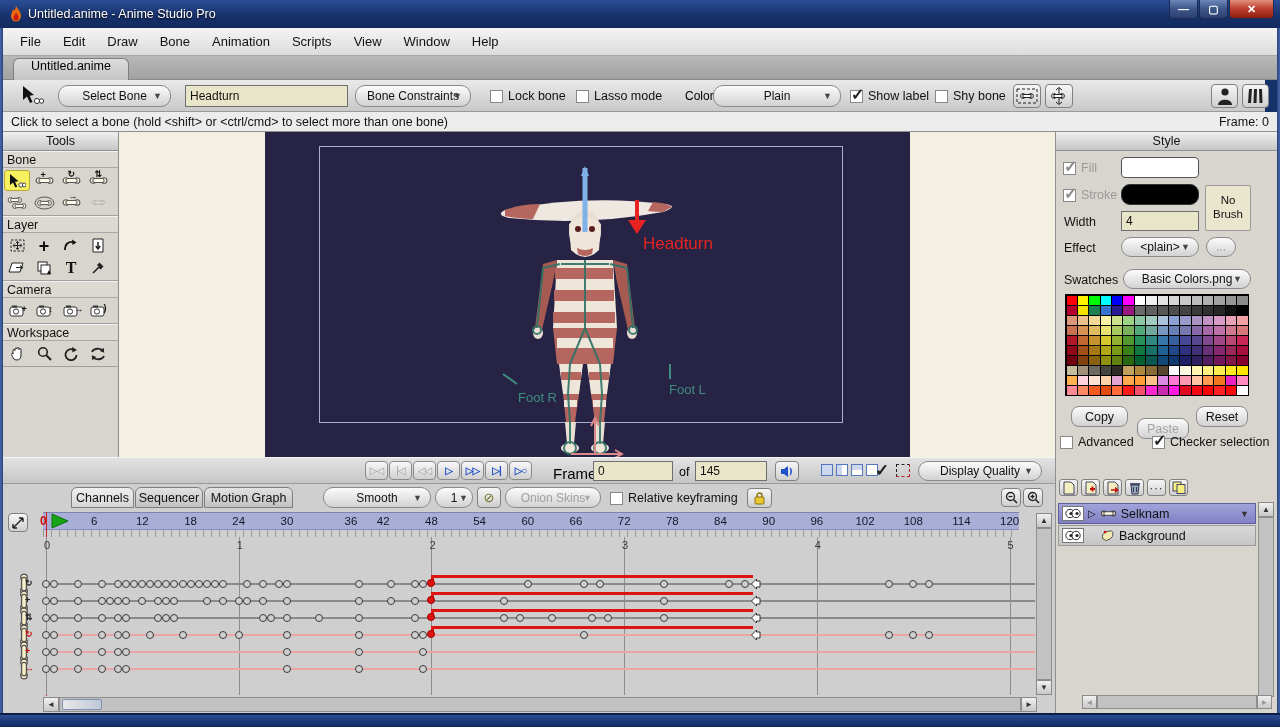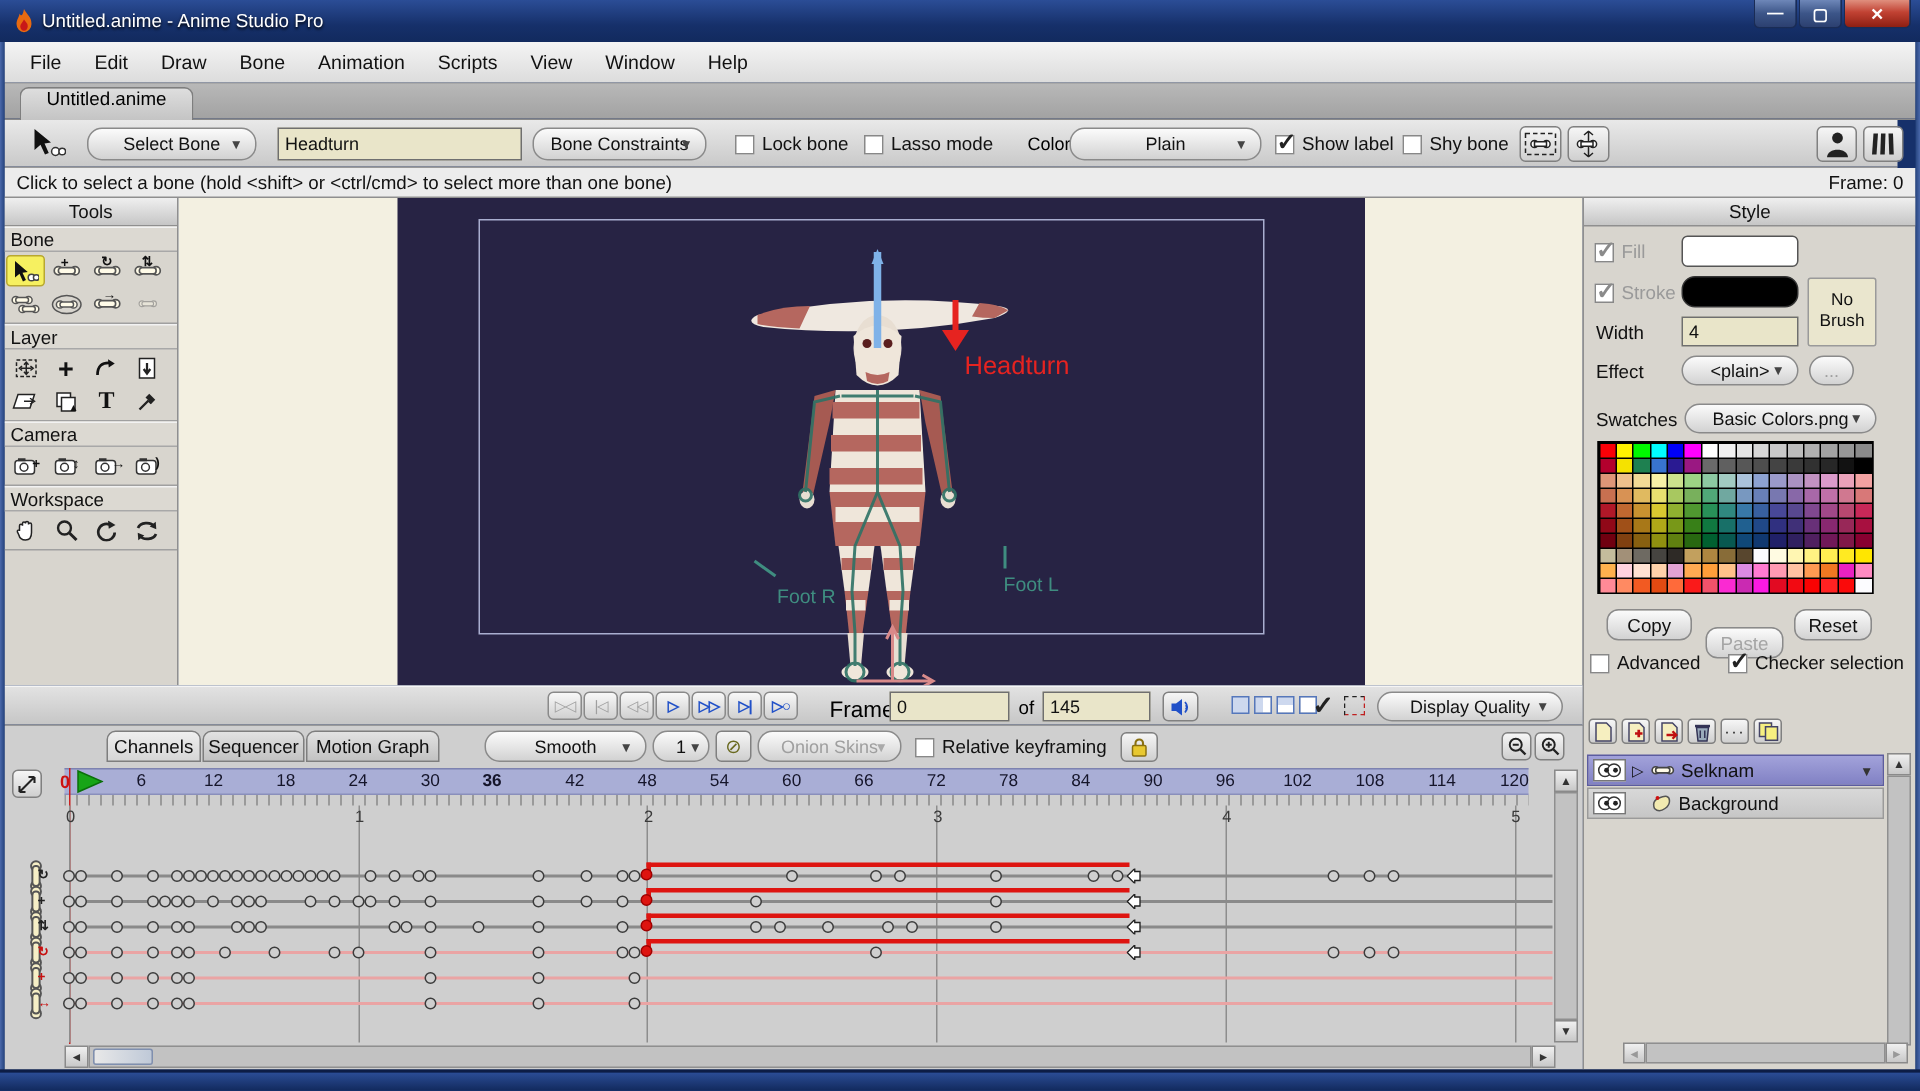--- a/index.html
+++ b/index.html
@@ -926,21 +926,21 @@
         <path d="M1 11 L11 1 M1 11 L1 7 M1 11 L5 11 M11 1 L7 1 M11 1 L11 5" stroke="#222" stroke-width="1.4" fill="none"></path>
       </svg>
   </div>
 
   <div id="ruler">
       <span class="ruler-num" style="left: 51.18px;">6</span>
       <span class="ruler-num" style="left: 99.36px;">12</span>
       <span class="ruler-num" style="left: 147.54px;">18</span>
       <span class="ruler-num" style="left: 195.72px;">24</span>
       <span class="ruler-num" style="left: 243.9px;">30</span>
-      <span class="ruler-num" style="left: 285px; font-weight: bold;">36</span>
+      <span class="ruler-num" style="left: 308px;">36</span>
       <span class="ruler-num" style="left: 340.26px;">42</span>
       <span class="ruler-num" style="left: 388.44px;">48</span>
       <span class="ruler-num" style="left: 436.62px;">54</span>
       <span class="ruler-num" style="left: 484.8px;">60</span>
       <span class="ruler-num" style="left: 532.98px;">66</span>
       <span class="ruler-num" style="left: 581.16px;">72</span>
       <span class="ruler-num" style="left: 629.34px;">78</span>
       <span class="ruler-num" style="left: 677.52px;">84</span>
       <span class="ruler-num" style="left: 725.7px;">90</span>
       <span class="ruler-num" style="left: 773.88px;">96</span>

